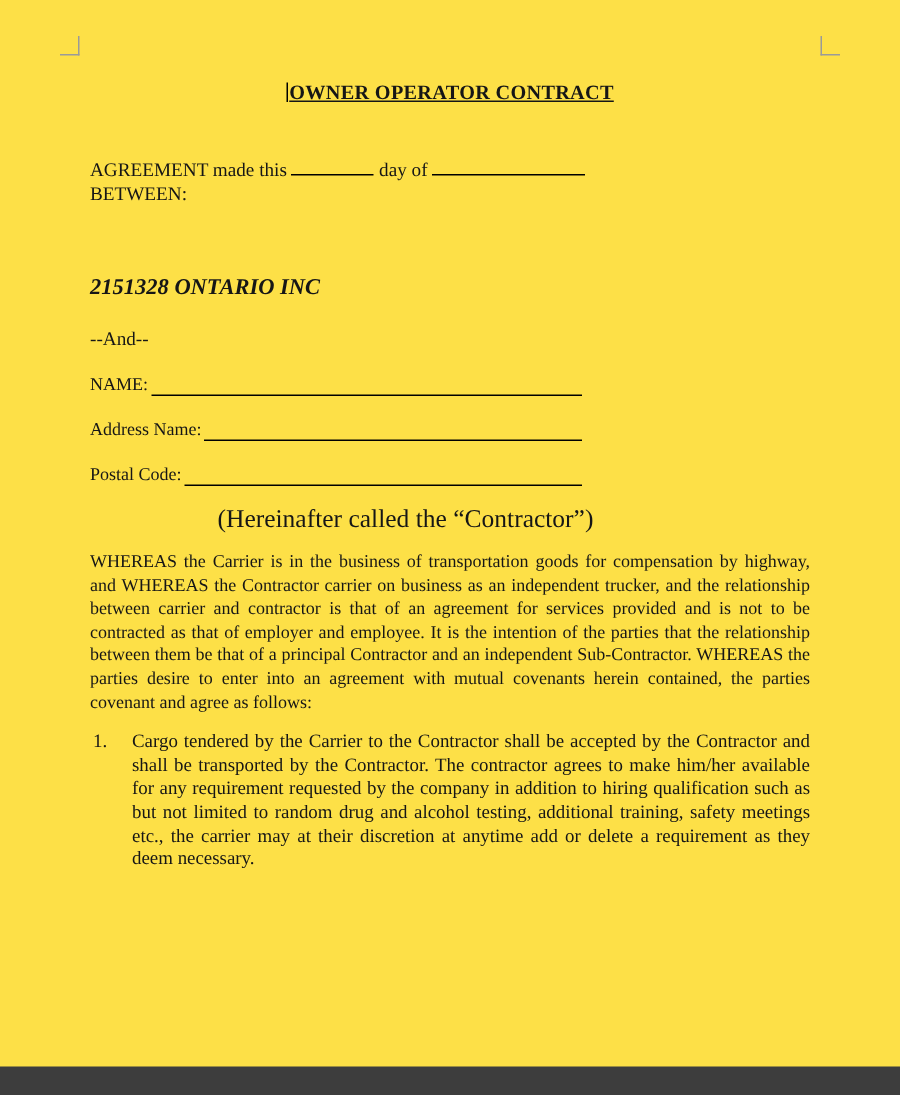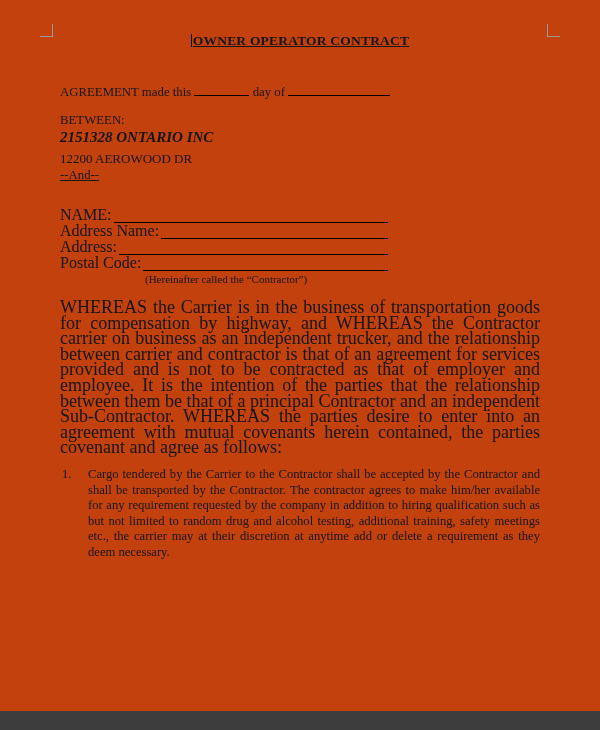--- a/index.html
+++ b/index.html
@@ -8,59 +8,59 @@
     background: #ffffff;
     overflow: hidden;
   }
   body {
     font-family: "Liberation Serif", "DejaVu Serif", serif;
     color: #161616;
   }
   .page {
     position: relative;
     width: 600px; height: 730px;
-    padding: 32px 60px 0 60px;
-    background: #c2410c;
+    padding: 54px 60px 0 60px;
+    background: #fde047;
   }
   
   .corner { position: absolute; width: 13px; height: 13px; }
   .corner.tl { left: 40px; top: 24px; border-right: 1px solid #9a9a9a; border-bottom: 1px solid #9a9a9a; }
   .corner.tr { right: 40px; top: 24px; border-left: 1px solid #9a9a9a; border-bottom: 1px solid #9a9a9a; }
 
   .title-row { text-align: center; margin-bottom: 34px; line-height: 16px; }
   .caret { display: inline-block; width: 1px; height: 13px; background: #000; vertical-align: -2px; margin-right: 1px; }
   .doc-title {
     display: inline;
     font-size: 13.5px; font-weight: bold;
     text-decoration: underline;
     letter-spacing: 0.2px;
   }
 
   .line { font-size: 12.8px; line-height: 16px; }
-  .agreement-line { margin-bottom: 12px; }
-  .between-line { }
+  .agreement-line { }
+  .between-line { margin-bottom: 46px; }
 
   .blank { display: inline-block; border-bottom: 1px solid #000; height: 13px; vertical-align: baseline; }
   .blank-day { width: 55px; }
   .blank-month { width: 102px; }
 
-  .carrier-block { }
+  .carrier-block { margin-bottom: 16px; }
   .carrier-name { font-size: 15px; font-weight: bold; font-style: italic; line-height: 19px; margin-bottom: 3px; }
   .carrier-addr { font-size: 13px; line-height: 17px; }
 
-  .and-sep { font-size: 12.8px; line-height: 16px; margin-bottom: 24px; text-decoration: underline; }
+  .and-sep { font-size: 12.8px; line-height: 16px; margin-bottom: 14px; }
 
-  .field-row { display: flex; width: 328px; font-size: 16px; line-height: 16px; }
+  .field-row { display: flex; width: 328px; font-size: 12px; line-height: 16px; margin-bottom: 14px; }
   .field-label { white-space: nowrap; }
   .field-blank { flex: 1; border-bottom: 1px solid #000; margin-left: 2px; }
 
-  .hereinafter { font-size: 11px; line-height: 16px; margin-left: 85px; margin-bottom: 13px; }
+  .hereinafter { font-size: 17px; line-height: 16px; margin-left: 85px; margin-bottom: 13px; }
 
   .para {
-    font-size: 18px; line-height: 15.6px;
+    font-size: 12px; line-height: 15.6px;
     text-align: justify;
     margin-bottom: 11px;
   }
   .clause {
     position: relative;
     padding-left: 28px;
     font-size: 12.6px; line-height: 15.6px;
     text-align: justify;
     margin-bottom: 26px;
   }
@@ -90,39 +90,34 @@
     <span>AGREEMENT made this</span>
     <span class="blank blank-day"></span>
     <span>day of</span>
     <span class="blank blank-month"></span>
   </p>
 
   <p class="line between-line">BETWEEN:</p>
 
   <div class="carrier-block">
     <div class="carrier-name">2151328 ONTARIO INC</div>
-    <div class="carrier-addr">12200 AEROWOOD DR</div>
   </div>
 
   <p class="and-sep">--And--</p>
 
   <div class="field-row">
     <span class="field-label">NAME:</span>
     <span class="field-blank"></span>
   </div>
 
   <div class="field-row">
     <span class="field-label">Address Name:</span>
     <span class="field-blank"></span>
   </div>
 
-  <div class="field-row">
-    <span class="field-label">Address:</span>
-    <span class="field-blank"></span>
-  </div>
 
 
 
   <div class="field-row">
     <span class="field-label">Postal Code:</span>
     <span class="field-blank"></span>
   </div>
 
   <p class="hereinafter">(Hereinafter called the “Contractor”)</p>
 

